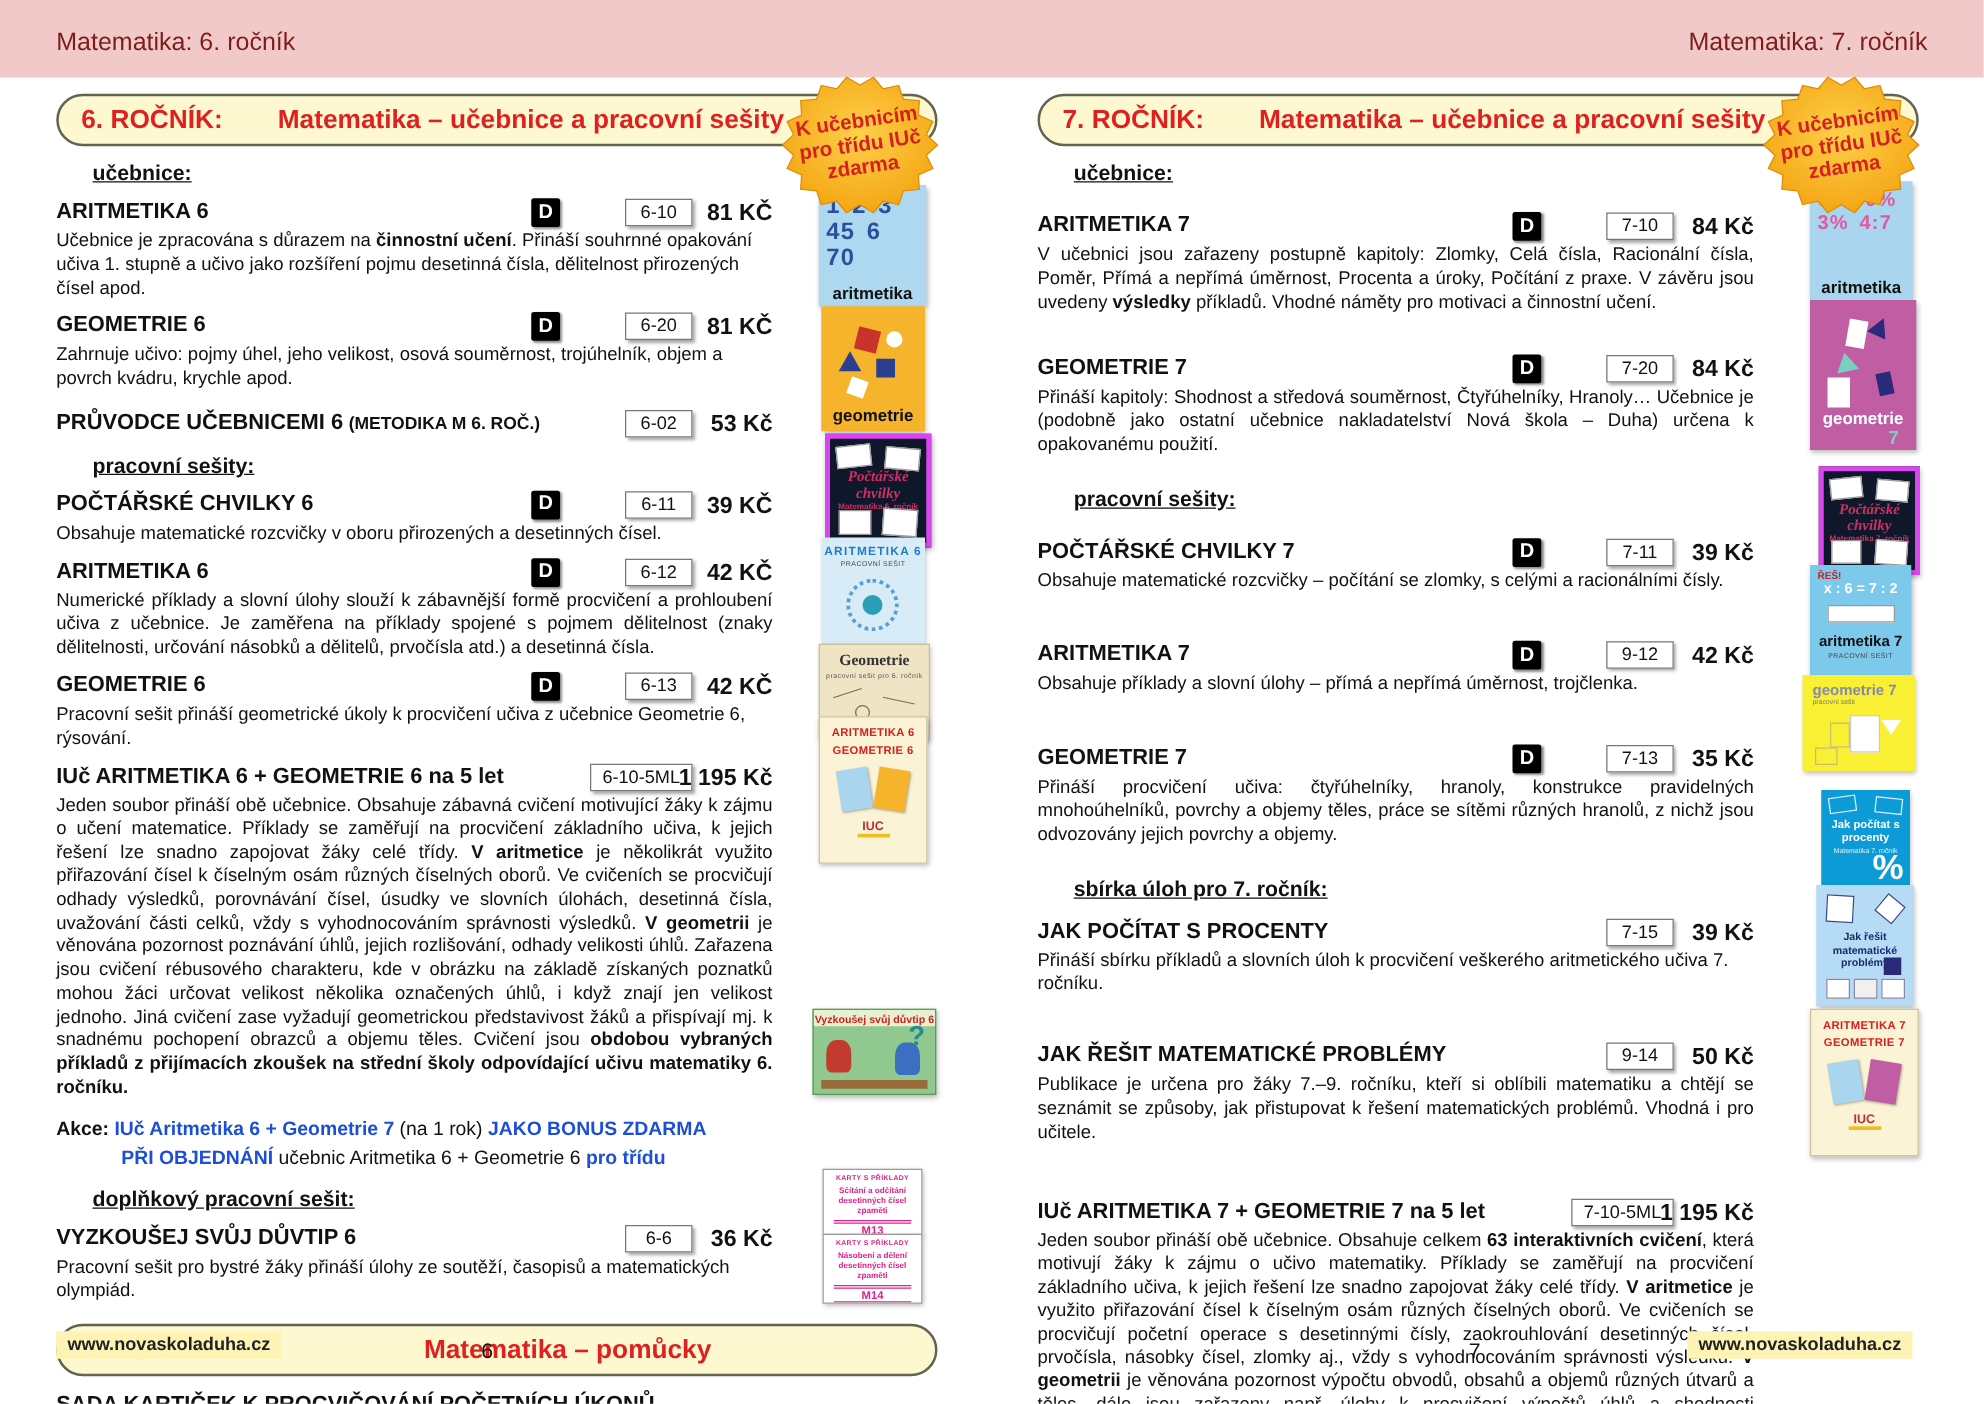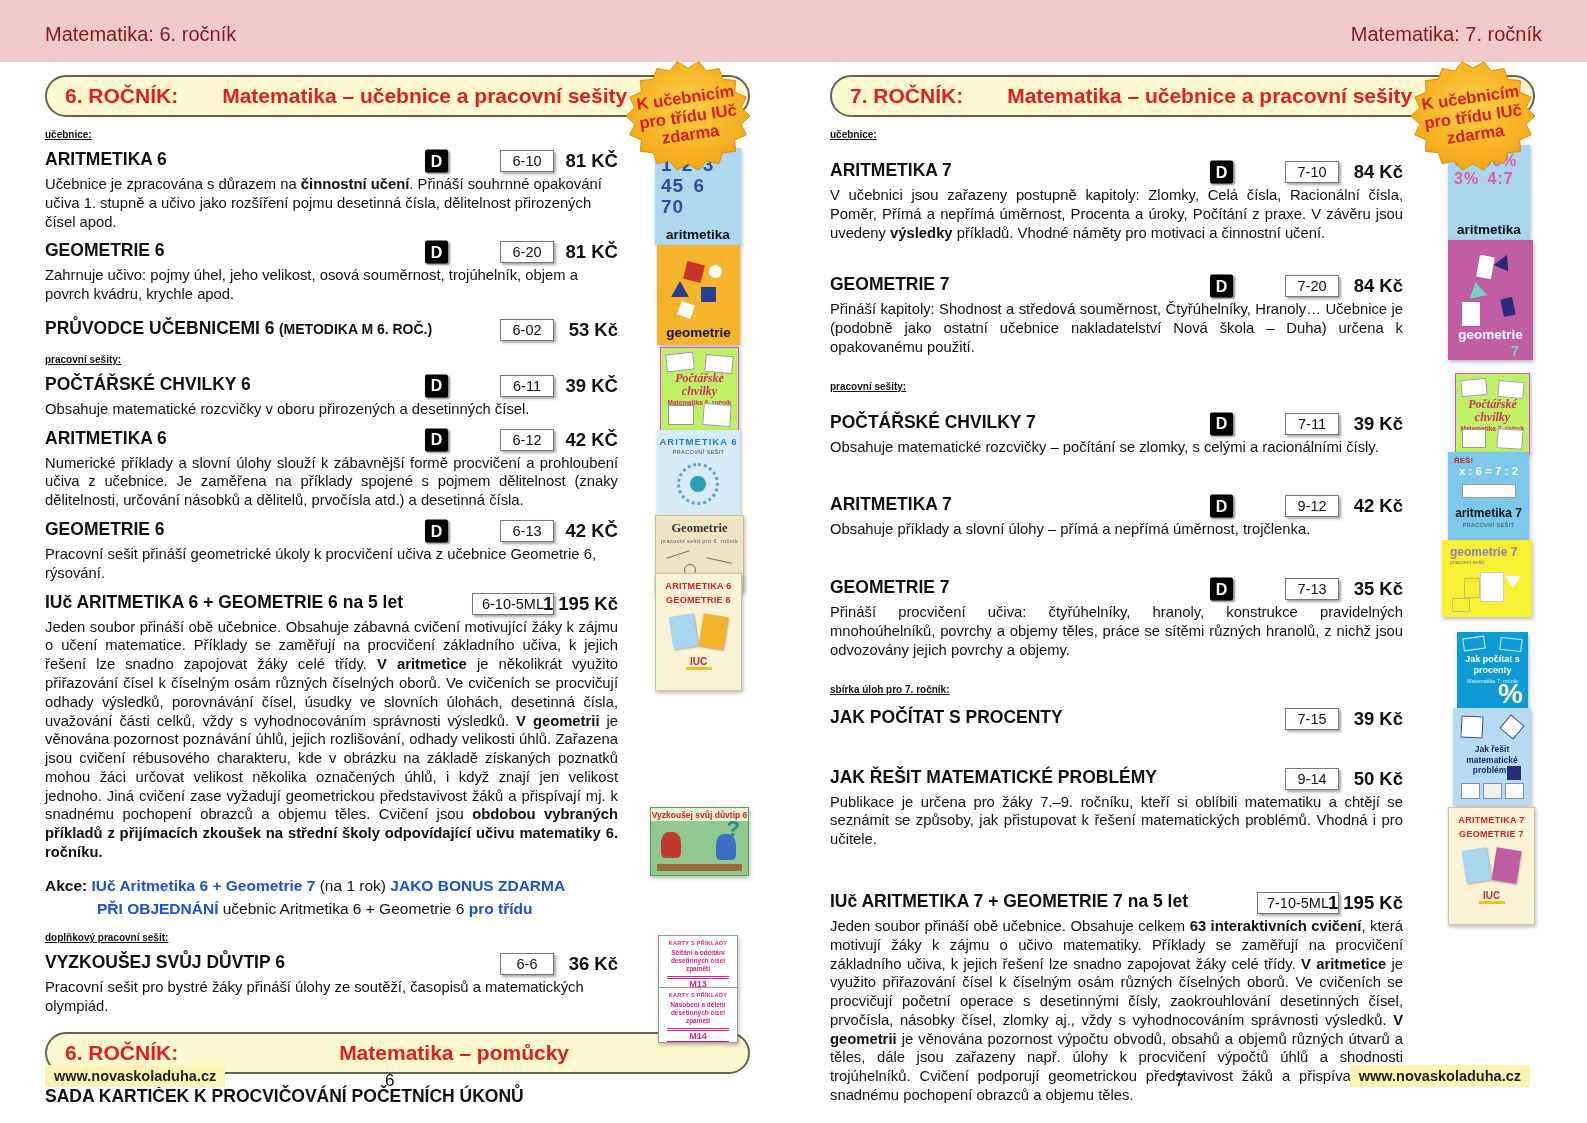--- a/index.html
+++ b/index.html
@@ -29,21 +29,21 @@
   .banner .subject.center{flex:1;text-align:center;margin-left:0;}
 
   
   .burst{position:absolute;left:577px;top:-8px;width:132px;height:118px;z-index:5;}
   .burst svg{position:absolute;left:0;top:0;}
   .burst-text{position:absolute;left:0;top:0;right:0;bottom:0;display:flex;flex-direction:column;
     align-items:center;justify-content:center;transform:rotate(-8deg);}
   .burst-text span{font-weight:bold;color:#d61f1f;font-size:16.5px;line-height:1.13;white-space:nowrap;}
 
   
-  .slabel{font-size:10px;font-weight:bold;text-decoration:underline;margin-top:12px;}
+  .slabel{font-size:17px;font-weight:bold;text-decoration:underline;margin-top:12px;margin-left:29px;}
   .row{position:relative;margin-top:9px;min-height:24px;}
   .row .title{font-size:17.5px;font-weight:bold;}
   .row .note{font-size:14px;font-weight:bold;margin-top:24px;}
   .dbox{position:absolute;left:380px;top:50%;transform:translateY(-50%);
     width:23px;height:23px;background:#000;color:#fff;font-weight:bold;font-size:16px;
     display:flex;align-items:center;justify-content:center;border-radius:2px;
     box-shadow:1.5px 1.5px 2px rgba(0,0,0,.45);}
   .code{position:absolute;right:64px;top:50%;transform:translateY(-50%);
     background:#fff;border:1px solid #777;box-shadow:2px 2px 2.5px rgba(0,0,0,.35);
     font-size:14.5px;padding:2px 9px;min-width:34px;text-align:center;white-space:nowrap;}
@@ -69,21 +69,21 @@
   .pgnum{position:absolute;top:1006px;font-size:17px;color:#111;}
   #page6 .pgnum{left:340px;}
   #page7 .pgnum{left:345px;}
 
   
   .cover{position:absolute;overflow:hidden;box-shadow:1px 2px 4px rgba(0,0,0,.28);}
   .shape{position:absolute;display:block;}
   .cov-label{position:absolute;left:0;right:0;text-align:center;font-weight:bold;}
   .cov-digits{position:absolute;top:7px;left:6px;right:4px;font-weight:bold;
     font-size:19px;line-height:1.1;letter-spacing:1px;word-spacing:3px;}
-  .paper{background:#bef264;border:1px solid #d946ef;}
+  .paper{background:#0f172a;border:4px solid #d946ef;}
   .card{background:#fff;border:1px solid #999;}
   .chv-title{margin-top:24px;text-align:center;font-family:"Liberation Serif",serif;
     font-weight:bold;font-style:italic;font-size:12px;color:#cf2f63;line-height:1.05;}
   .chv-title2{text-align:center;font-family:"Liberation Serif",serif;font-weight:bold;
     font-style:italic;font-size:12px;color:#cf2f63;line-height:1.05;}
   .chv-sub{text-align:center;font-size:6.5px;color:#cf2f63;font-weight:bold;margin-top:2px;}
   .ps-title{font-weight:bold;font-size:9.5px;text-align:center;margin-top:6px;letter-spacing:1px;}
   .ps-sub{font-size:5.5px;text-align:center;color:#444;margin-top:2px;letter-spacing:.4px;}
   .ser-title{font-family:"Liberation Serif",serif;font-weight:bold;font-size:12.5px;
     text-align:center;margin-top:5px;color:#333;}
@@ -358,20 +358,21 @@
     </div>
     <p class="desc just">Přináší procvičení učiva: čtyřúhelníky, hranoly, konstrukce pravidelných mnohoúhelníků, povrchy a objemy těles, práce se sítěmi různých hranolů, z nichž jsou odvozovány jejich povrchy a objemy.</p>
 
     <div class="slabel">sbírka úloh pro 7. ročník:</div>
 
     <div class="row" style="margin-top:12px;">
       <span class="title">JAK POČÍTAT S PROCENTY</span>
       <span class="code">7-15</span>
       <span class="price">39 Kč</span>
     </div>
+    <p class="desc">Přináší sbírku příkladů a slovních úloh k procvičení veškerého aritmetického učiva 7. ročníku.</p>
 
     <div class="row" style="margin-top:36px;">
       <span class="title">JAK ŘEŠIT MATEMATICKÉ PROBLÉMY</span>
       <span class="code">9-14</span>
       <span class="price">50 Kč</span>
     </div>
     <p class="desc just">Publikace je určena pro žáky 7.–9. ročníku, kteří si oblíbili matematiku a chtějí se seznámit se způsoby, jak přistupovat k řešení matematických problémů. Vhodná i pro učitele.</p>
 
     <div class="row" style="margin-top:42px;">
       <span class="title">IUč ARITMETIKA 7 + GEOMETRIE 7 na 5 let</span>

